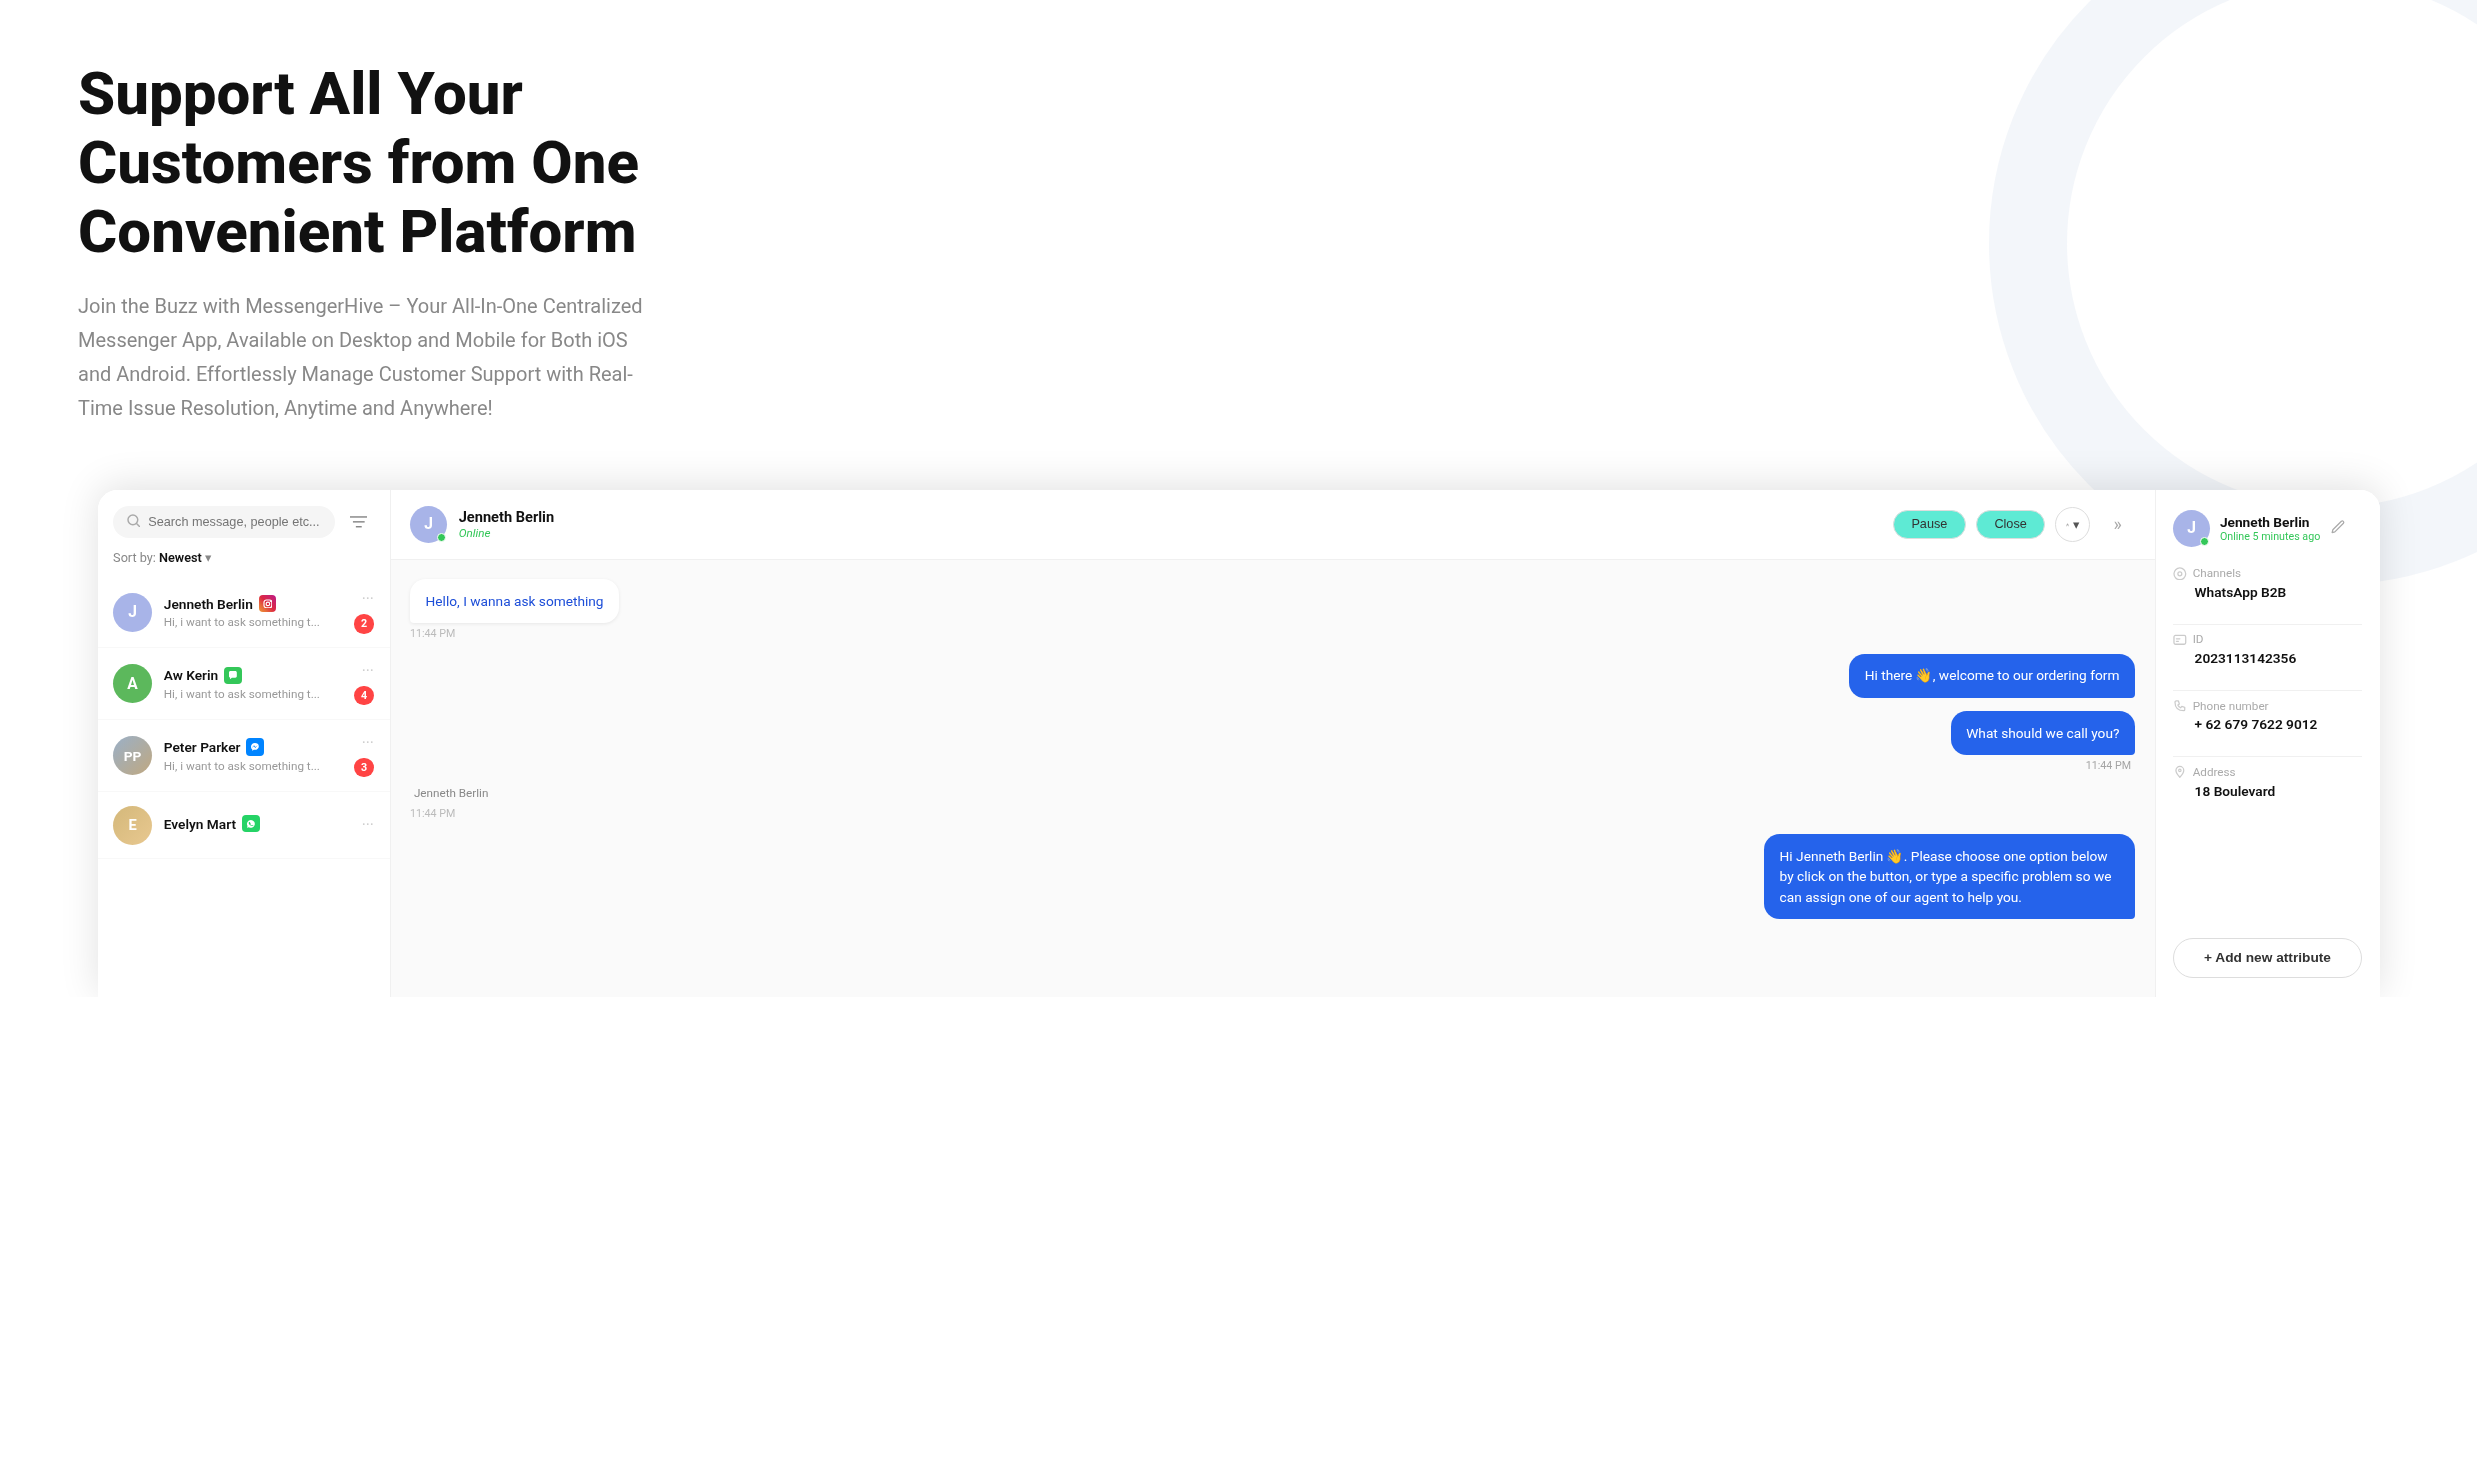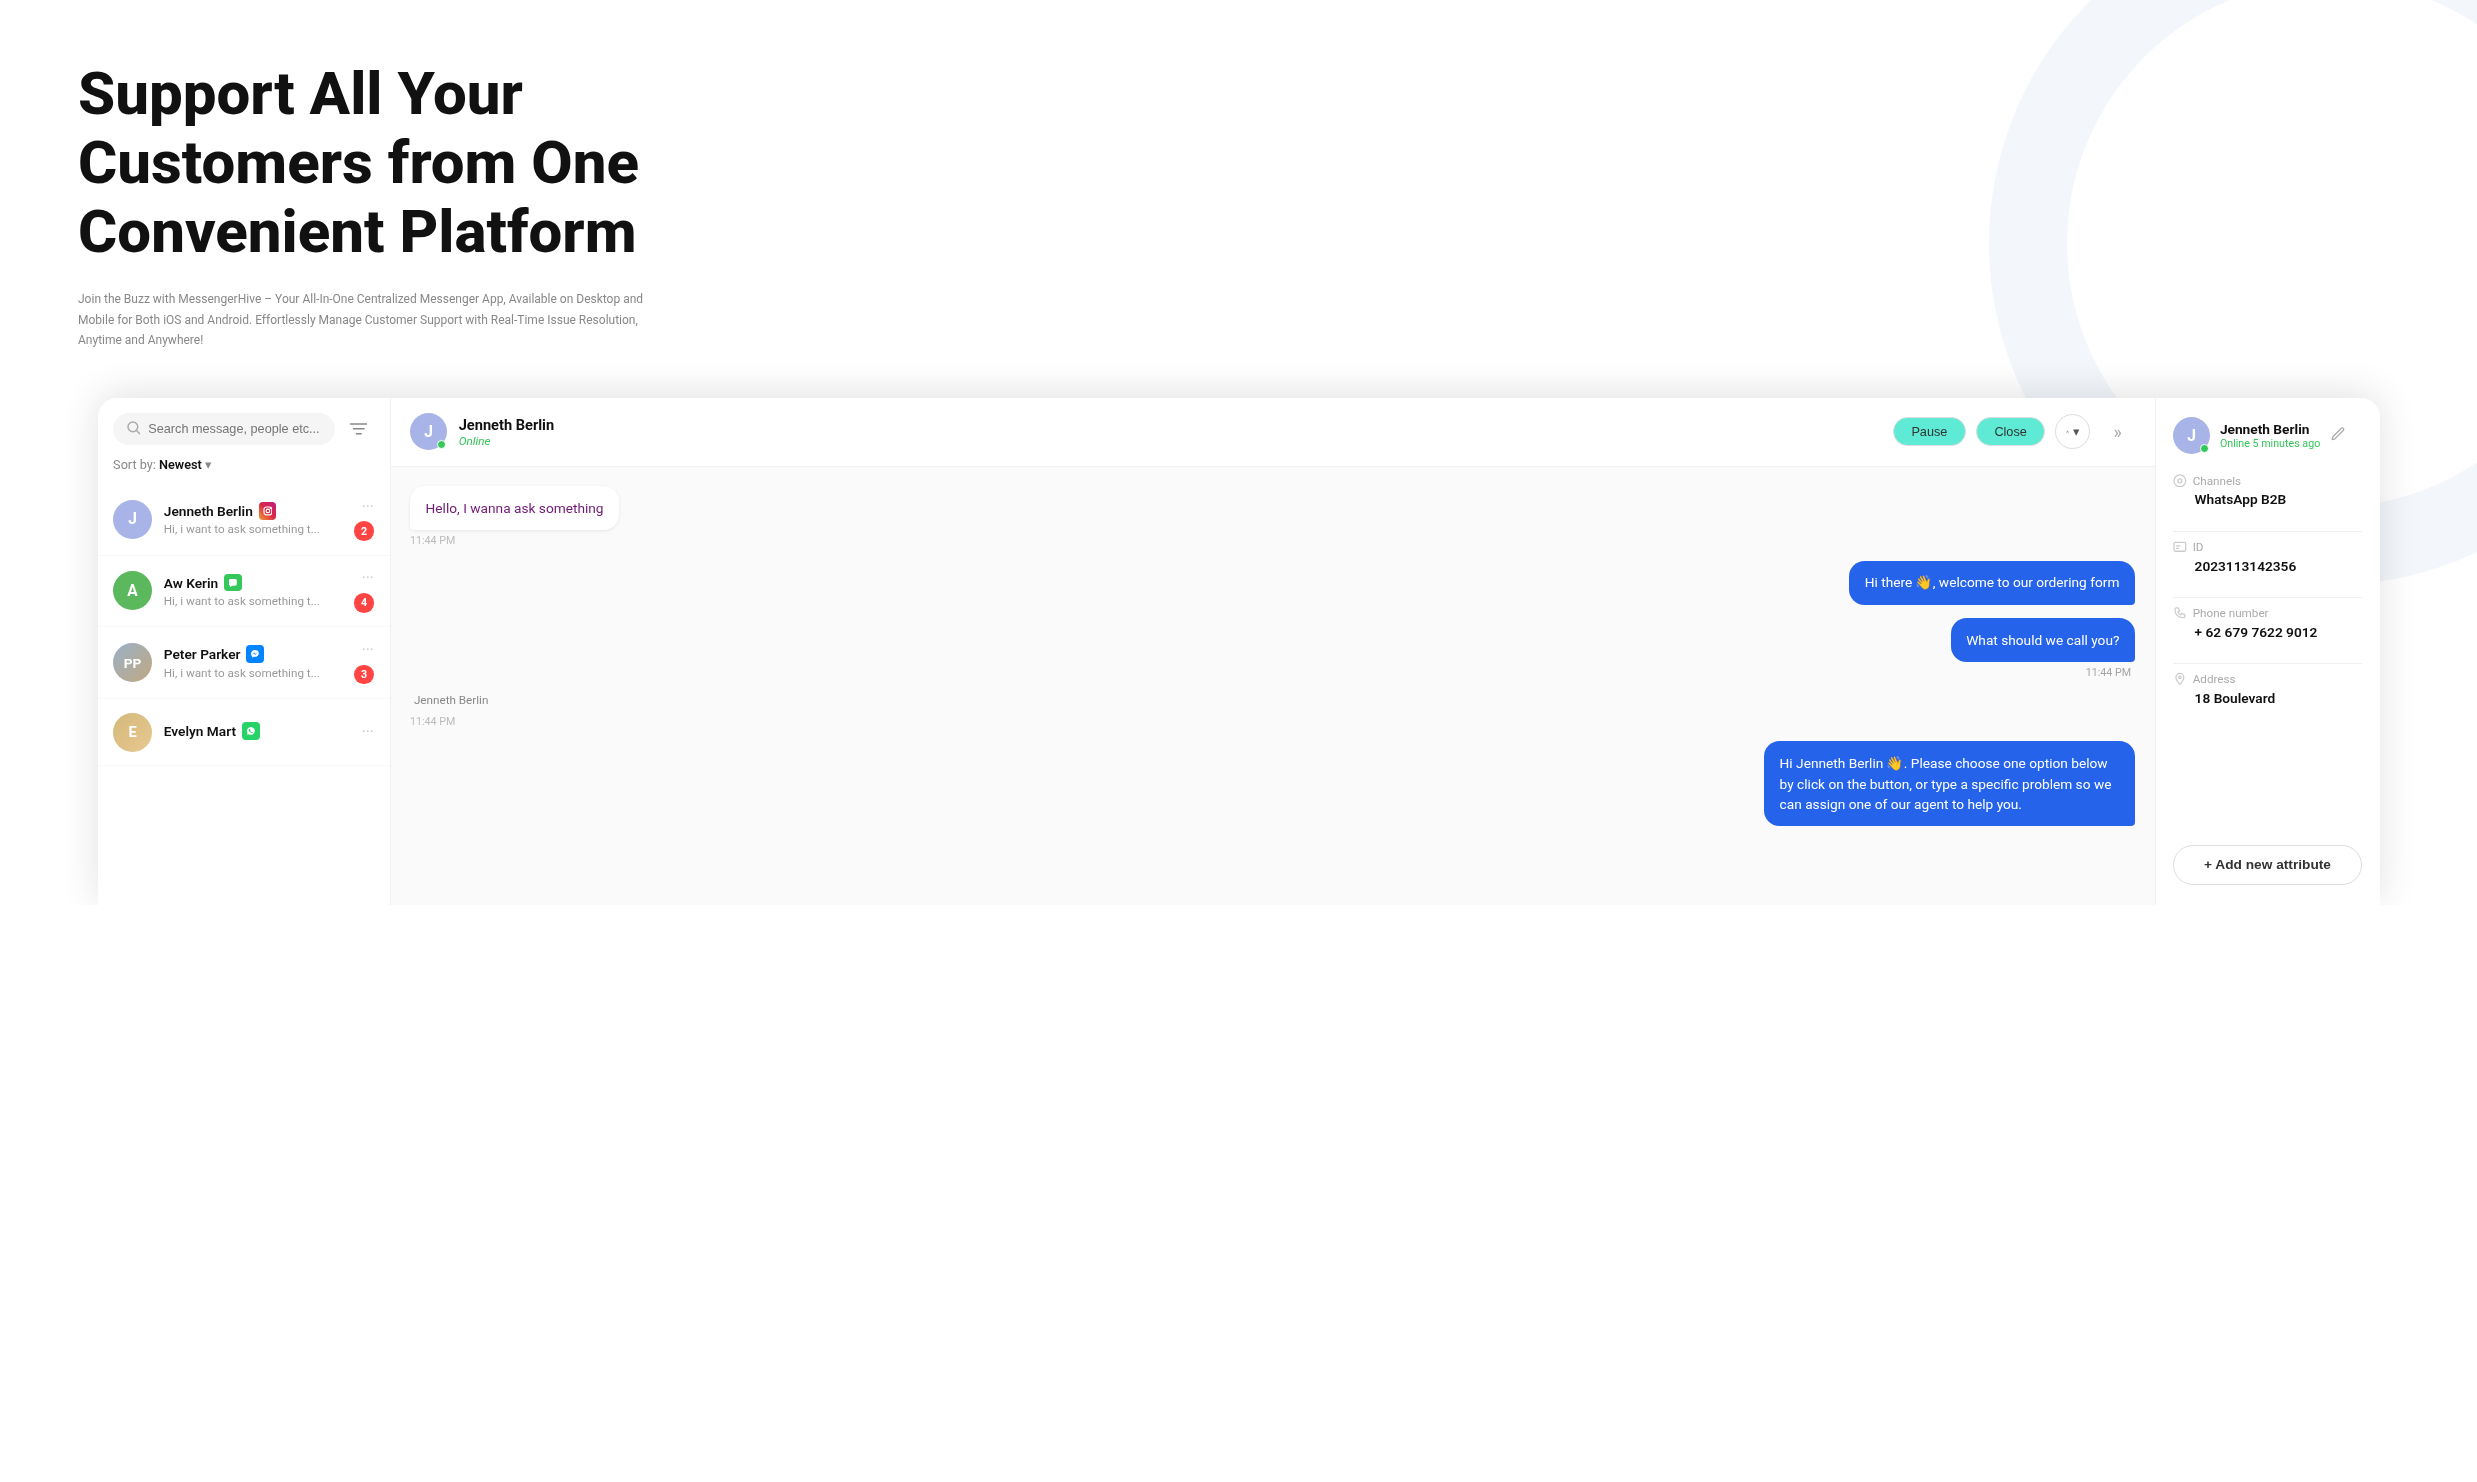--- a/index.html
+++ b/index.html
@@ -33,27 +33,27 @@
       font-weight: 800;
       color: #111;
       line-height: 1.15;
       max-width: 683px;
       position: relative;
       z-index: 1;
       margin-bottom: 23.4px;
     }
 
     .hero-subtitle {
-      font-size: 12px;
+      font-size: 20px;
       color: #888;
       line-height: 1.7;
       max-width: 585px;
       position: relative;
       z-index: 1;
-      margin-bottom: 47px;
+      margin-bottom: 65px;
     }
 
     
     .app-window {
       position: relative;
       z-index: 2;
       background: #fff;
       border-radius: 19.5px 19.5px 0 0;
       box-shadow: 0 -3.9px 39px rgba(0,0,0,0.12);
       display: flex;
@@ -358,21 +358,21 @@
     .msg-bubble {
       padding: 11.7px 15.6px;
       border-radius: 15.6px;
       font-size: 13.7px;
       line-height: 1.5;
       max-width: 371px;
     }
 
     .msg-bubble.incoming {
       background: #fff;
-      color: #701a75;
+      color: #1d4ed8;
       border-bottom-left-radius: 3.9px;
       box-shadow: 0 1px 3.9px rgba(0,0,0,0.08);
     }
 
     .msg-bubble.outgoing {
       background: #2563eb;
       color: #fff;
       border-bottom-right-radius: 3.9px;
     }
 

